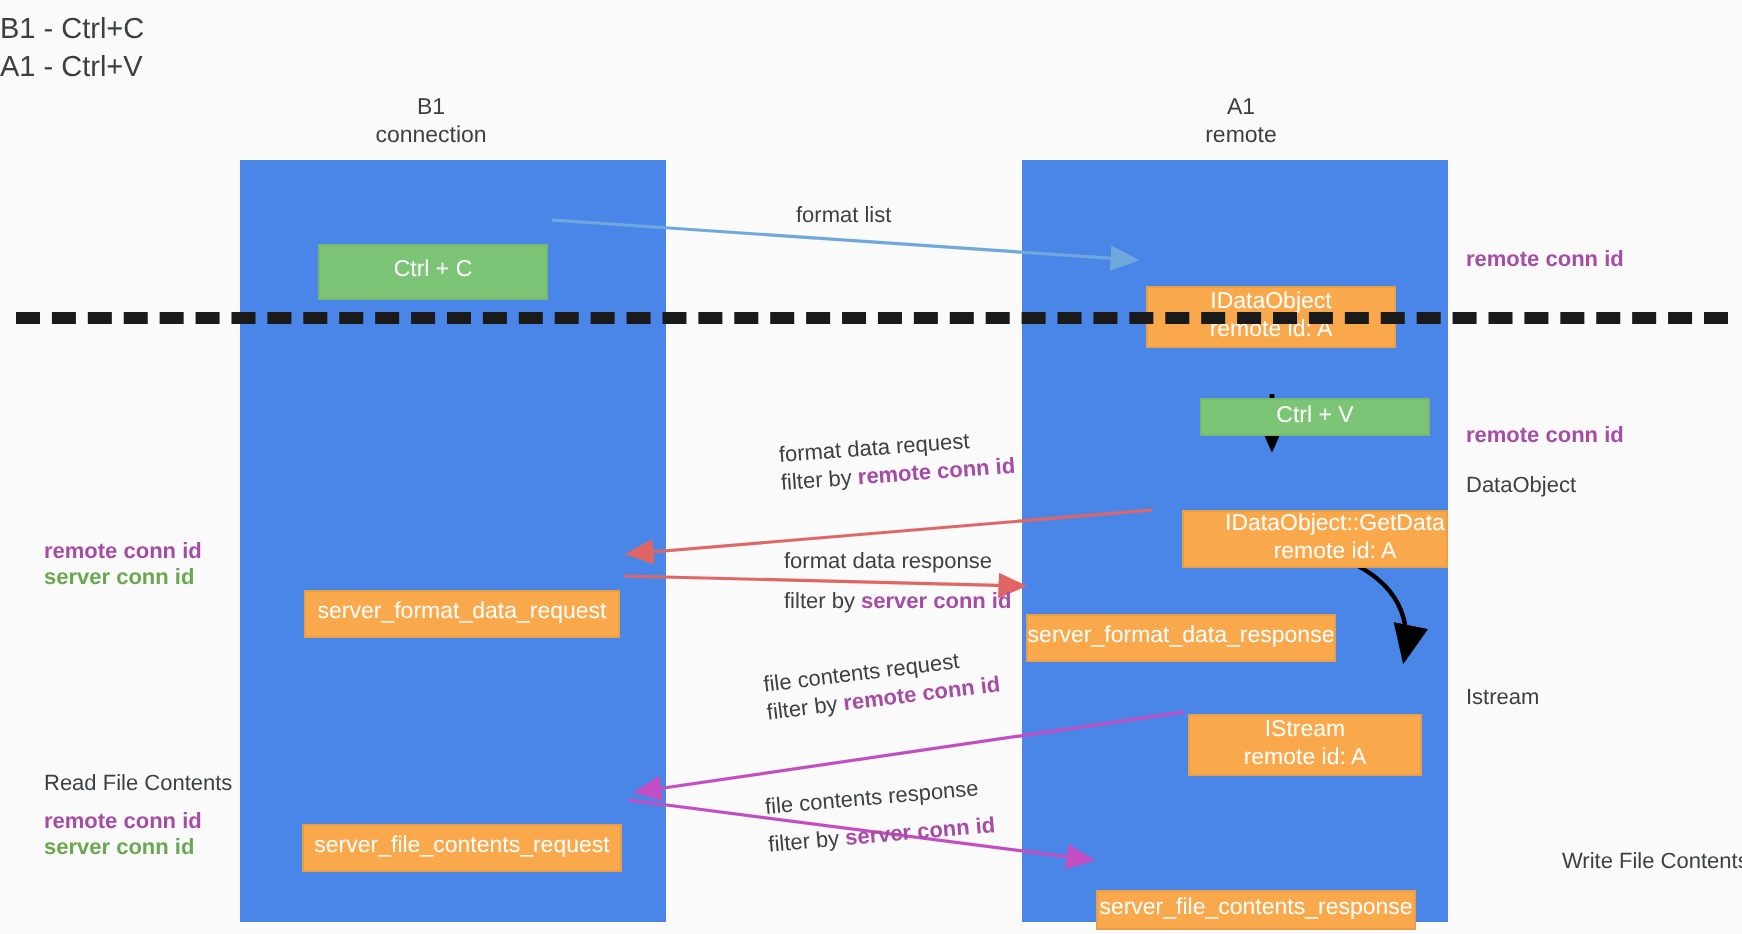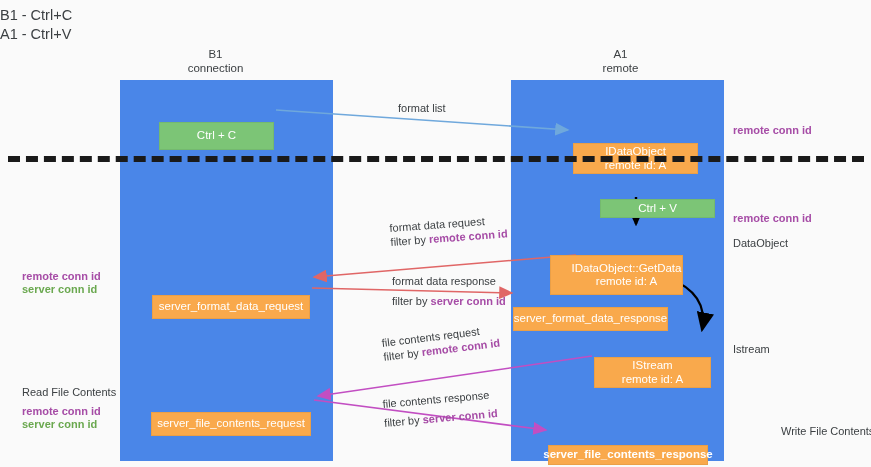--- a/index.html
+++ b/index.html
@@ -113,21 +113,21 @@
 
   <div class="abs box box-orange" style="left:573px;top:116px;width:125px;height:31px;flex-direction:column;">
     <span>IDataObject</span>
     <span>remote id: A</span>
   </div>
 
   <div class="abs box box-green" style="left:600px;top:172px;width:115px;height:19px;">
     <span>Ctrl + V</span>
   </div>
 
-  <div class="abs box box-orange" style="left:550px;top:228px;width:133px;height:40px;flex-direction:column;padding-left:20px;">
+  <div class="abs box box-orange" style="left:591px;top:228px;width:133px;height:29px;flex-direction:column;padding-left:20px;">
     <span>IDataObject::GetData</span>
     <span>remote id: A</span>
   </div>
 
   <div class="abs box box-orange" style="left:152px;top:268px;width:158px;height:24px;">
     <span>server_format_data_request</span>
   </div>
 
   <div class="abs box box-orange" style="left:513px;top:280px;width:155px;height:24px;">
     <span>server_format_data_response</span>
@@ -135,21 +135,21 @@
 
   <div class="abs box box-orange" style="left:594px;top:330px;width:117px;height:31px;flex-direction:column;">
     <span>IStream</span>
     <span>remote id: A</span>
   </div>
 
   <div class="abs box box-orange" style="left:151px;top:385px;width:160px;height:24px;">
     <span>server_file_contents_request</span>
   </div>
 
-  <div class="abs box box-orange" style="left:548px;top:418px;width:160px;height:20px;font-weight:bold;">
+  <div class="abs box box-orange" style="left:548px;top:418px;width:160px;height:20px;">
     <span>server_file_contents_response</span>
   </div>
 
   <div class="abs divider"></div>
 
   <div class="abs lbl" style="left:398px;top:101px;">format list</div>
 
   <div class="abs lbl lbl-rot" style="left:389px;top:221px;transform:rotate(-4.2deg);">
     <div>format data request</div>
     <div>

